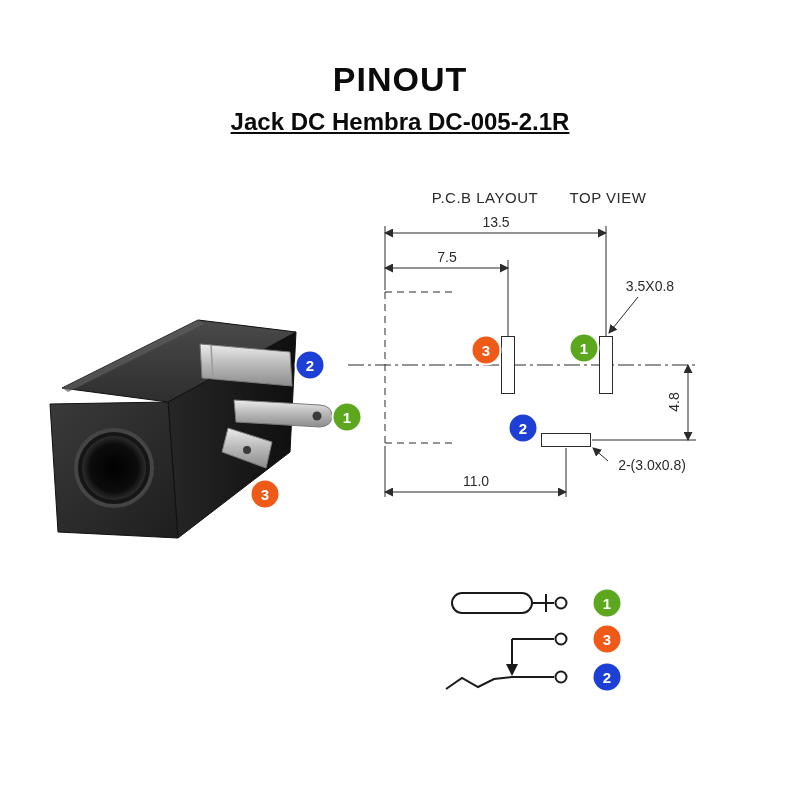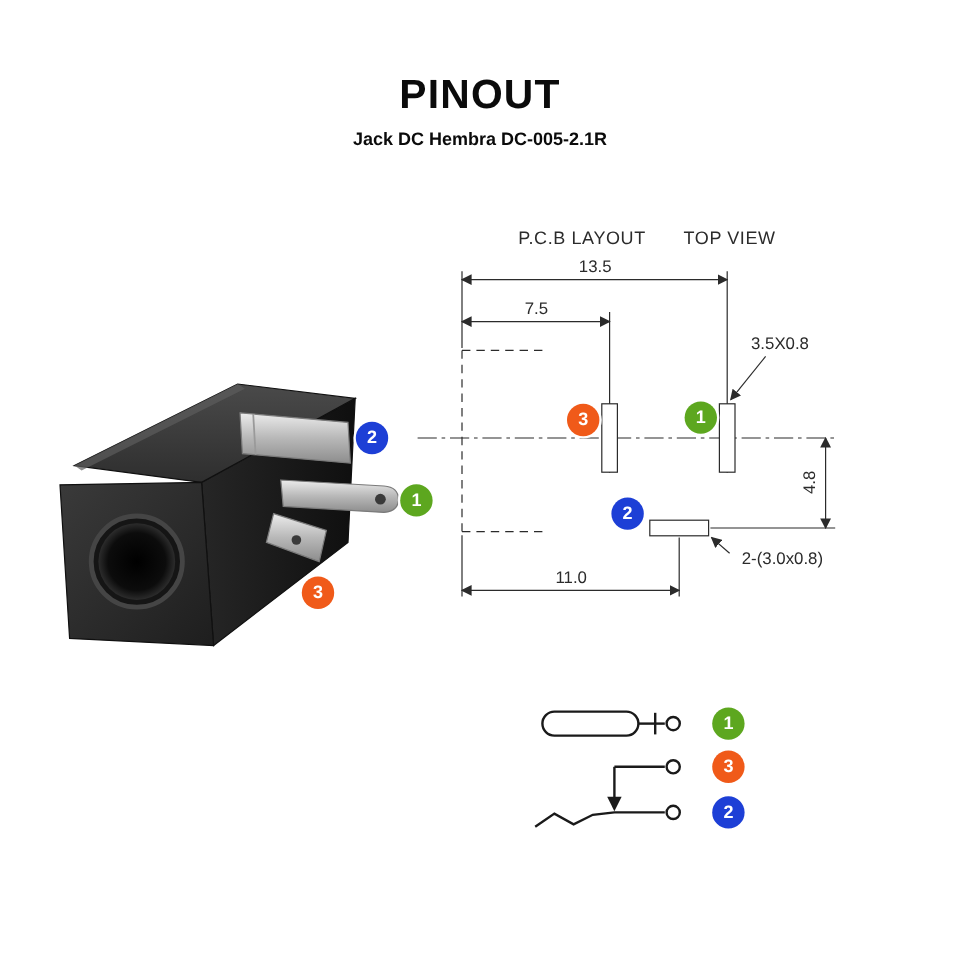--- a/index.html
+++ b/index.html
@@ -1,21 +1,21 @@
 <!DOCTYPE html>
 <html><head>
 <meta charset="utf-8">
 <style>
   html,body{margin:0;padding:0;}
   body{width:800px;height:800px;background:#ffffff;font-family:"Liberation Sans",sans-serif;}
   .page{position:relative;width:800px;height:800px;background:#ffffff;overflow:hidden;}
   .title{position:absolute;top:60px;left:0;width:100%;text-align:center;
          font-size:34px;font-weight:700;letter-spacing:1px;color:#0b0b0b;}
   .subtitle{position:absolute;top:108px;left:0;width:100%;text-align:center;
-         font-size:15px;font-weight:700;color:#0b0b0b;}
+         font-size:24px;font-weight:700;color:#0b0b0b;text-decoration:underline;}
   .badge{position:absolute;width:27px;height:27px;border-radius:50%;
          display:flex;align-items:center;justify-content:center;
          color:#fff;font-size:15px;font-weight:700;
          transform:translate(-50%,-50%);
          box-shadow:0 0 0 2px rgba(255,255,255,.95);}
   svg.canvas{position:absolute;top:0;left:0;}
   text{font-family:"Liberation Sans",sans-serif;fill:#2b2b2b;}
 </style>
 </head>
 <body>

